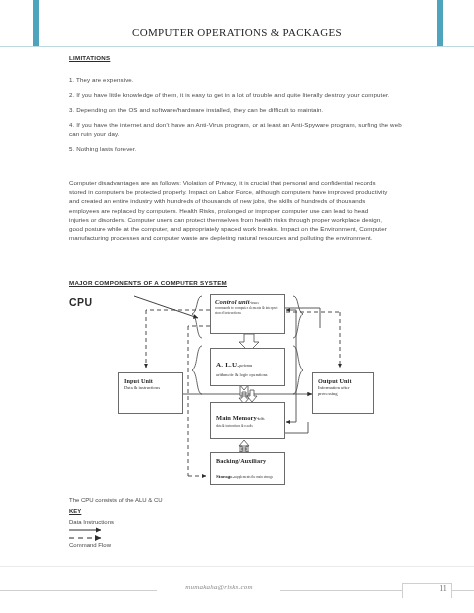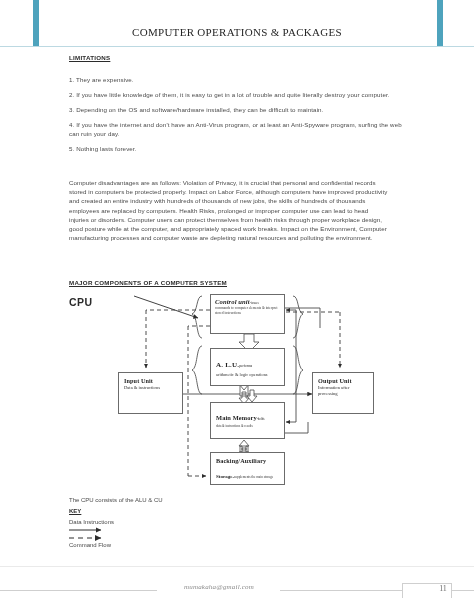--- a/index.html
+++ b/index.html
@@ -314,18 +314,18 @@
   </svg>
 
   <div class="key-lbl2">Command Flow</div>
 
   <div class="edge-line"></div>
 
   <div class="footer">
     <div class="ftr-rule-l"></div>
     <div class="ftr-rule-m"></div>
     <div class="ftr-rule-r"></div>
-    <div class="ftr-email">mumakaha@gmail.com</div>
+    <div class="ftr-email">mumakaha@risks.com</div>
     <div class="ftr-pagebox"></div>
     <div class="ftr-page">11</div>
   </div>
 
 </div>
 
 </body></html>

